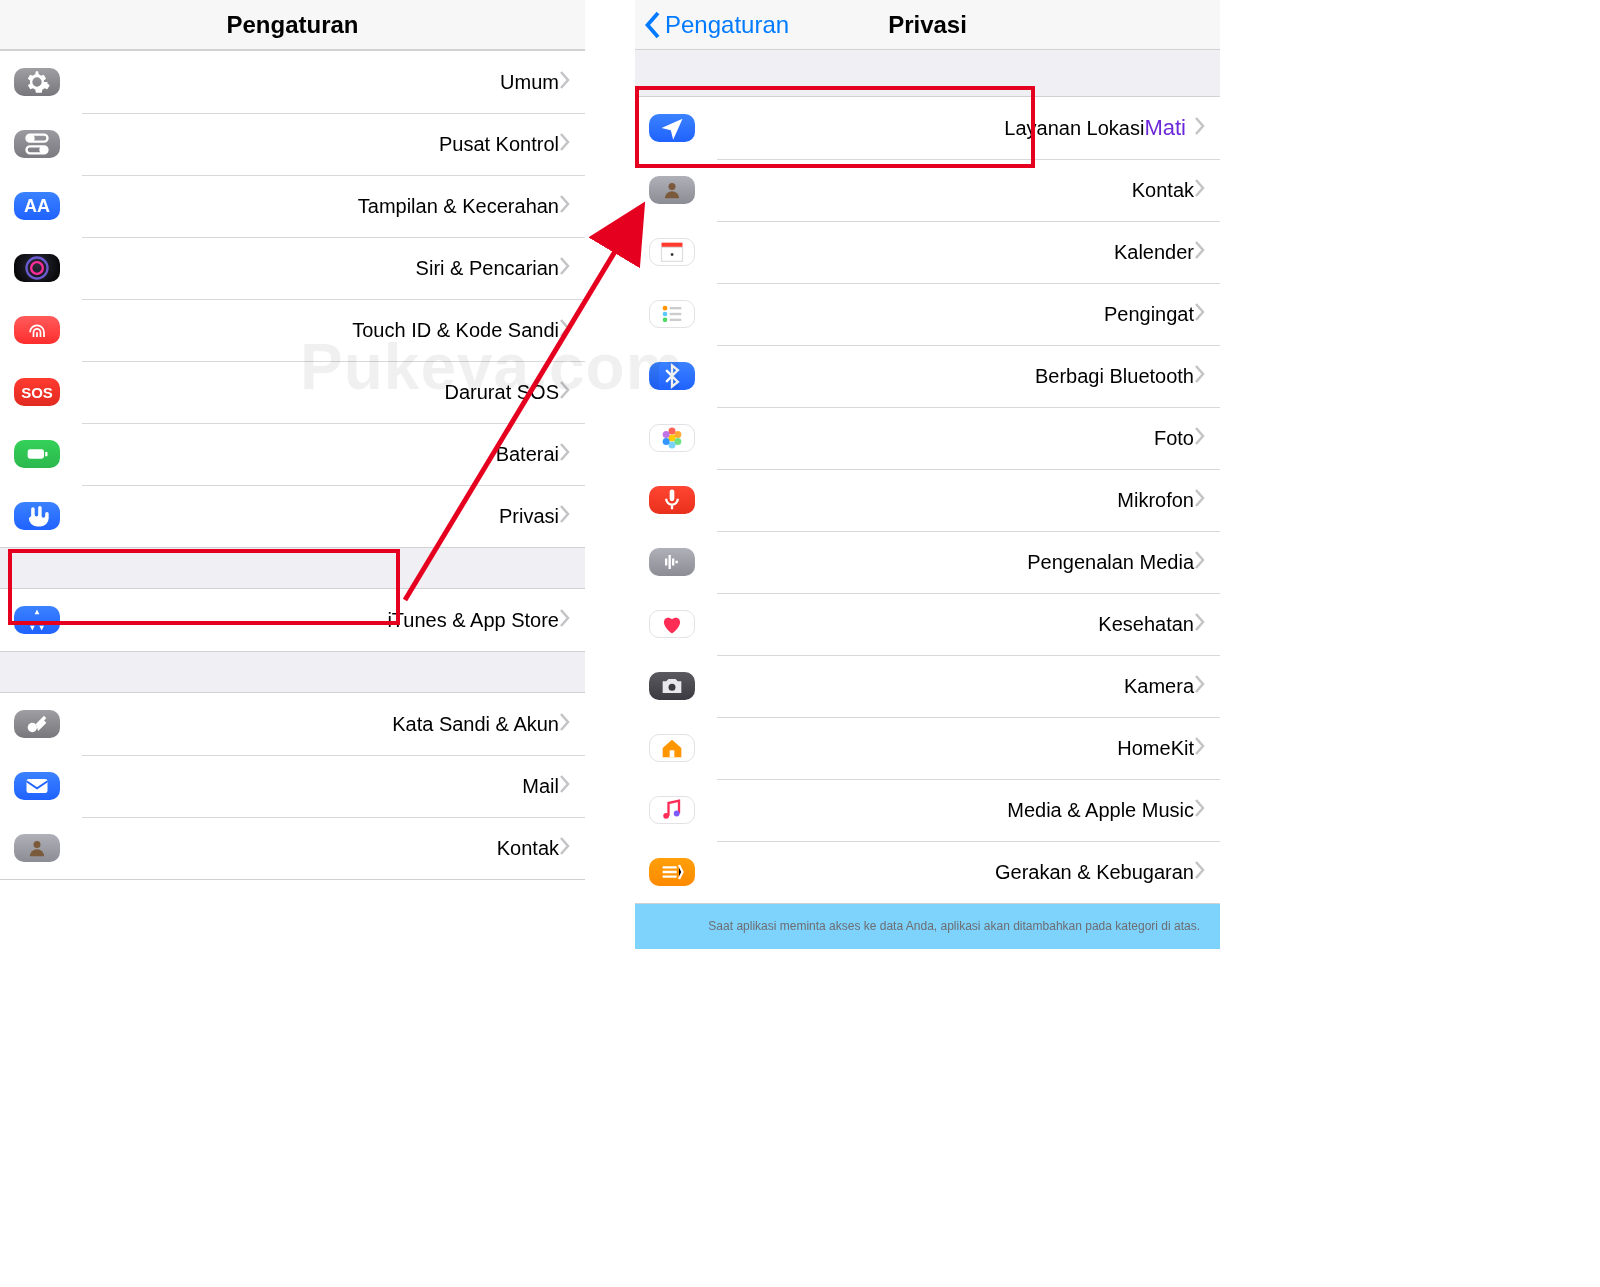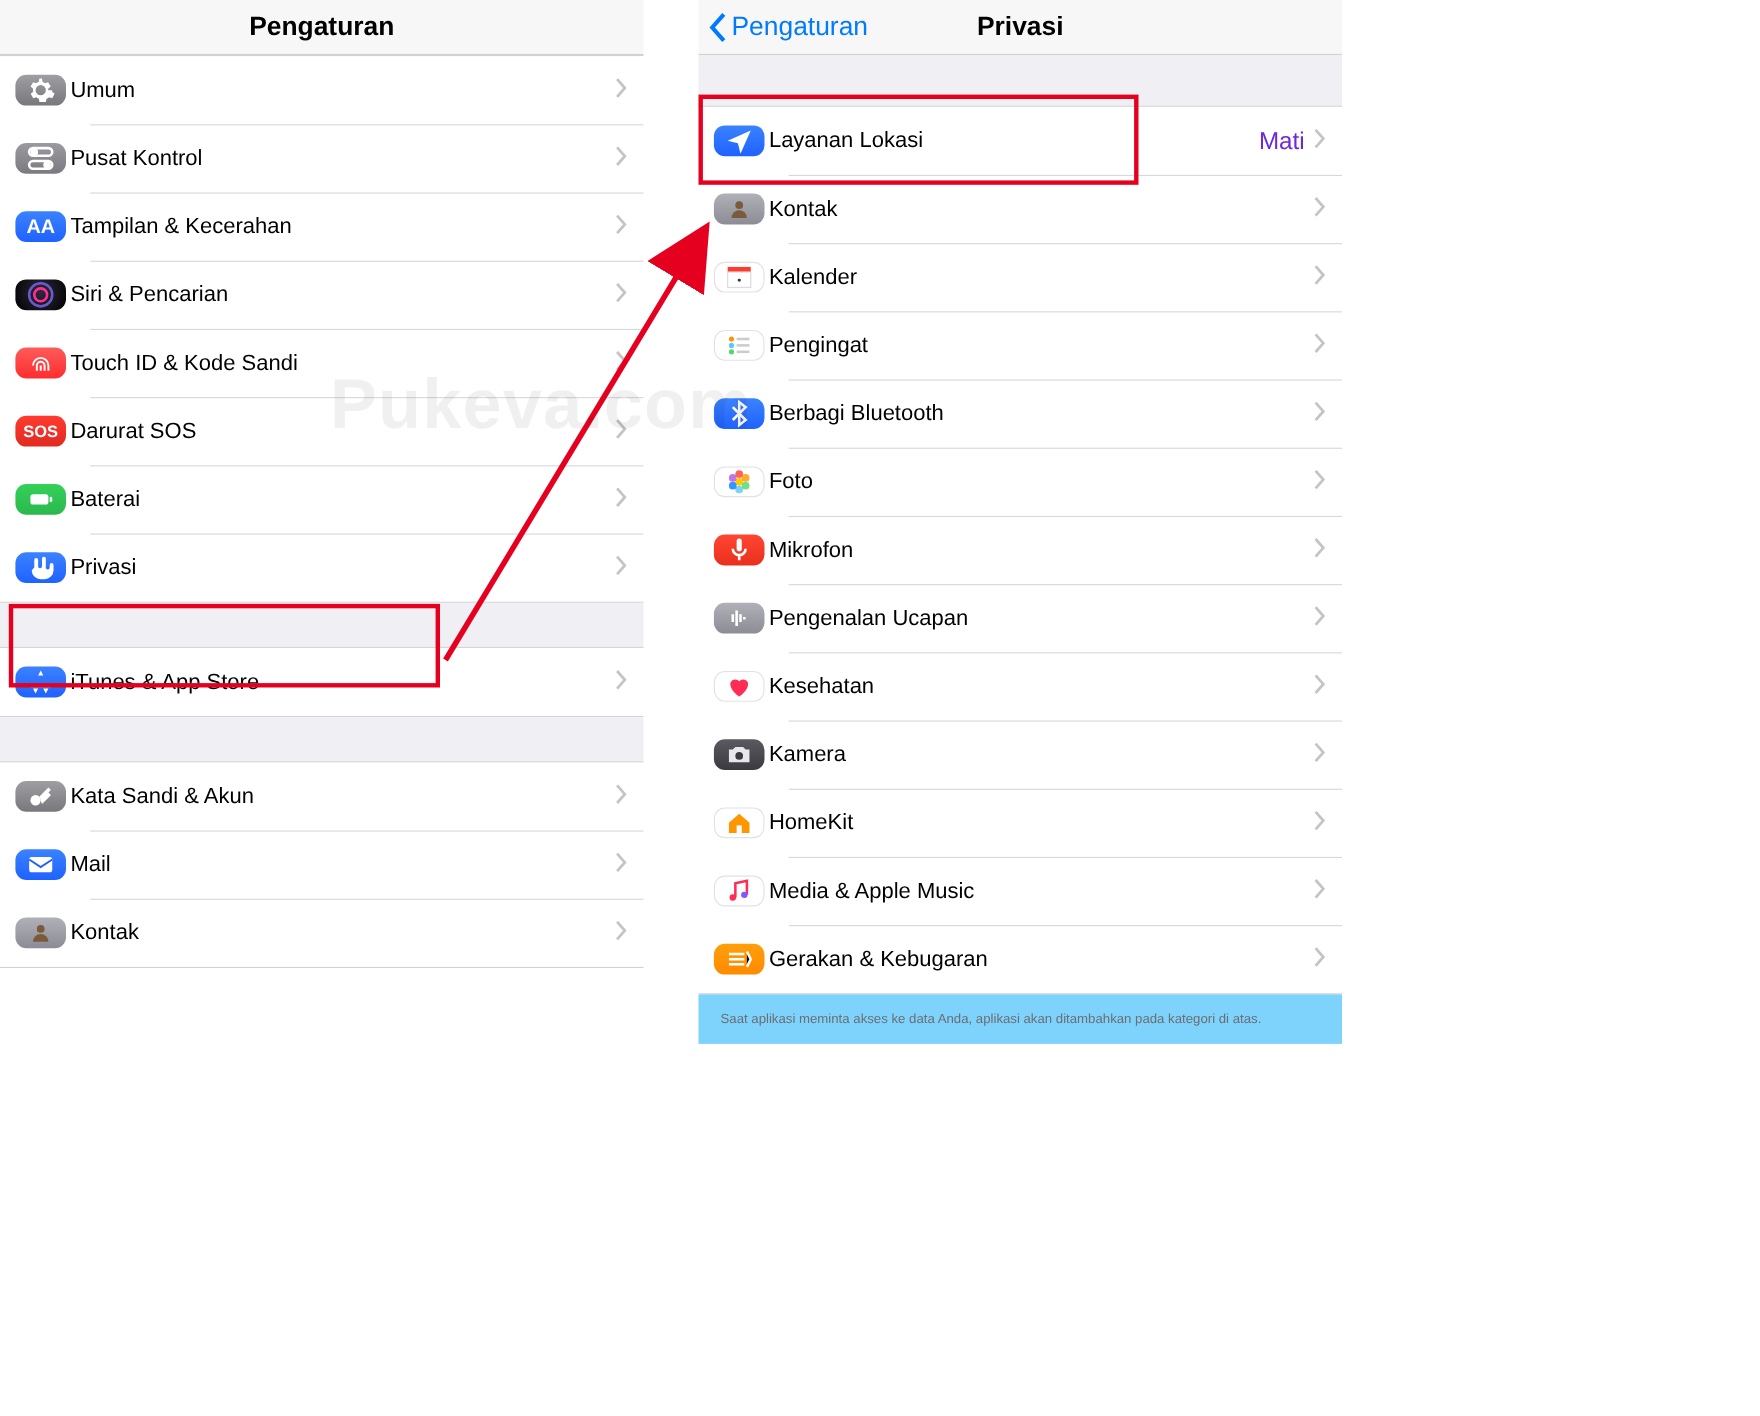--- a/index.html
+++ b/index.html
@@ -1,17 +1,17 @@
 <!DOCTYPE html>
 <html><head>
 <meta charset="utf-8">
 <style>
   * { box-sizing: border-box; margin: 0; padding: 0; }
   html, body { width: 1600px; height: 1287px; font-family: -apple-system, "Helvetica Neue", Arial, sans-serif; background: #fff; }
-  .wrap { display: flex; width: 1600px; height: 1287px; position: relative; overflow: hidden; }
+  .wrap { display: flex; width: 1600px; height: 1287px; position: relative; overflow: hidden; text-align: right; }
   .pane { position: relative; background: #fff; }
   .pane-left  { width: 585px; }
   .gap        { width: 50px; background: #fff; }
   .pane-right { width: 585px; }
 
   
   .header {
     height: 50px; display: flex; align-items: center; justify-content: center;
     border-bottom: 1px solid #d1d1d4; position: relative; background: #f7f7f8;
   }
@@ -364,21 +364,21 @@
               <path d="M2 2l7 8-7 8"></path>
             </svg></div>
       </div>
 
       <div class="row">
         <div class="icon-box bg-ltgray">
           <svg viewBox="0 0 24 24" stroke="#fff" stroke-width="2">
               <path d="M4 12v0M7 9v6M10 6v12M13 9v6M16 11v2M19 12v0"></path>
             </svg>
         </div>
-        <div class="row-label">Pengenalan Ucapan</div>
+        <div class="row-label">Pengenalan Media</div>
         <div class="chevron"><svg viewBox="0 0 12 20" fill="none" stroke-width="2.5">
               <path d="M2 2l7 8-7 8"></path>
             </svg></div>
       </div>
 
       <div class="row">
         <div class="icon-box bg-white">
           <svg viewBox="0 0 24 24" fill="#ff2d55">
               <path d="M12 20s-7-4.5-7-10a4 4 0 017-2 4 4 0 017 2c0 5.5-7 10-7 10z"></path>
             </svg>

